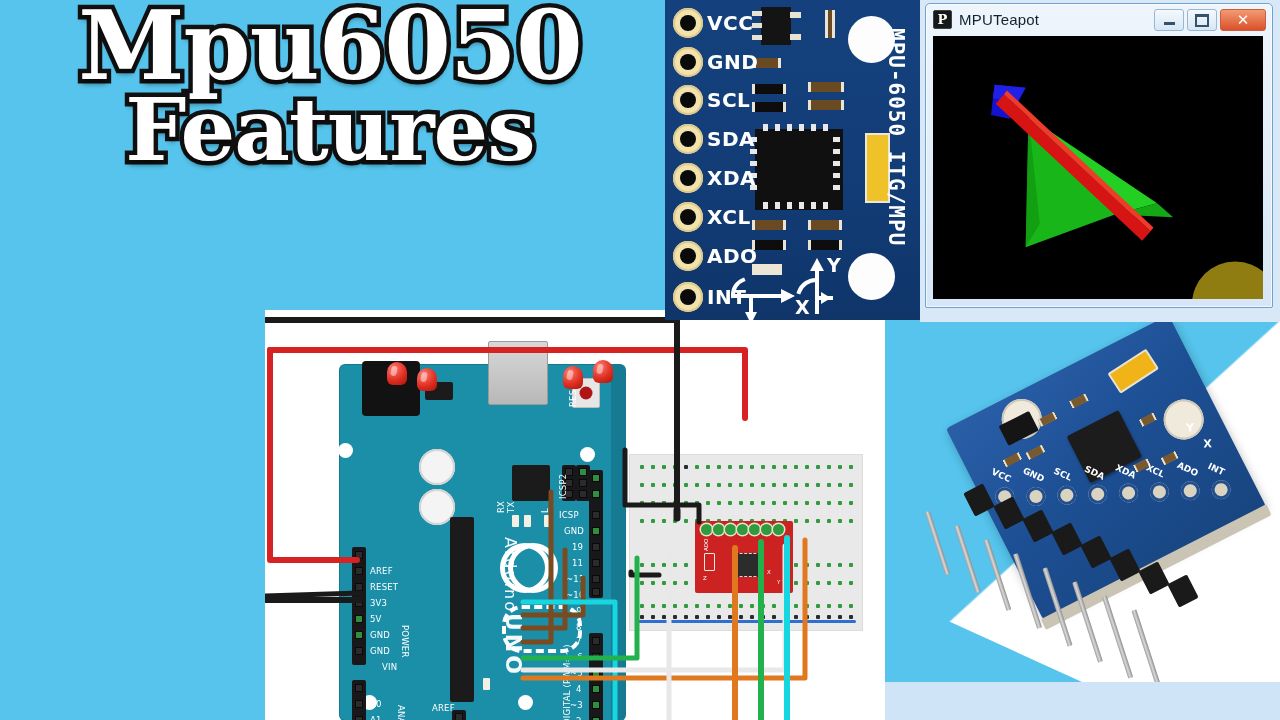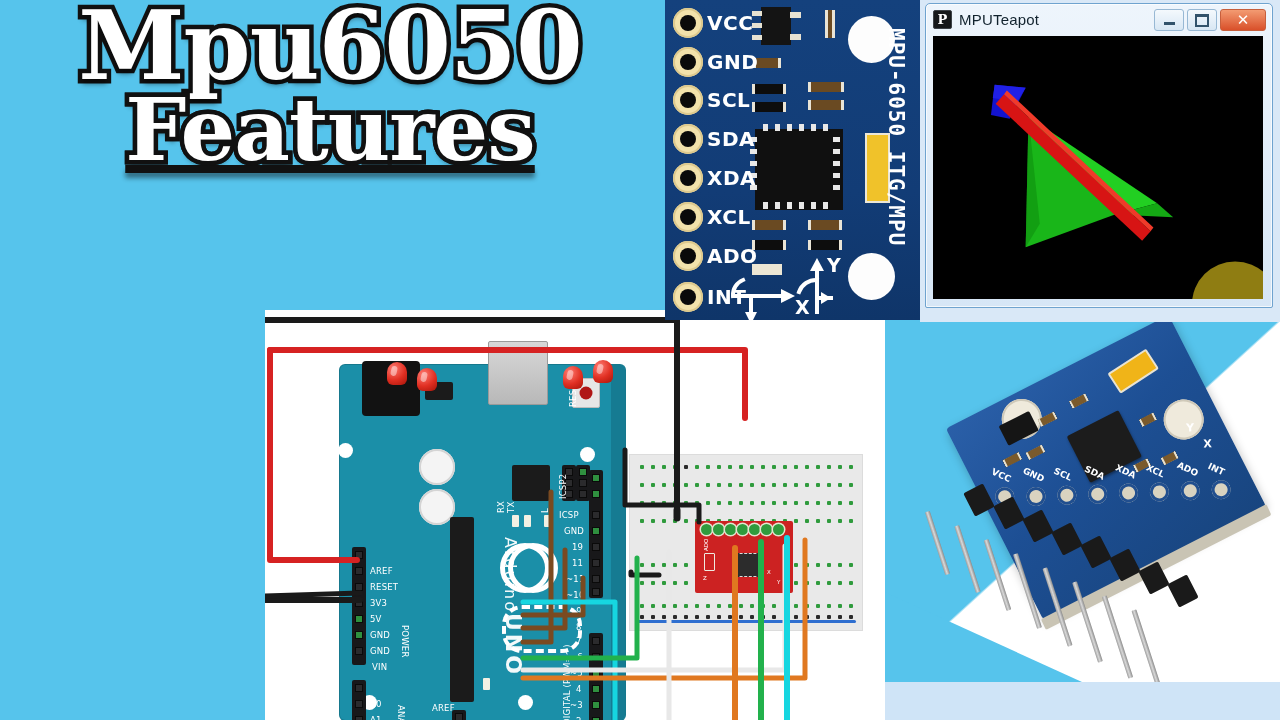--- a/index.html
+++ b/index.html
@@ -16,21 +16,21 @@
     font-family:"DejaVu Serif", serif;
     font-weight:bold;color:#ffffff;text-align:center;
     line-height:.92;letter-spacing:-1px;
     -webkit-text-stroke:9px #111111;
     paint-order:stroke fill;
     text-shadow:0 5px 5px rgba(0,0,0,.45);
     white-space:nowrap;
   }
   .tl1{font-size:96px;margin-top:6px;}
   .tl2{font-size:70px;margin-top:-2px;}
-  .tl3{font-size:86px;margin-top:0px;text-decoration:underline;}
+  .tl3{font-size:86px;margin-top:0px;}
 
   
   .mpu-ill{position:absolute;left:665px;top:0;width:255px;height:320px;background:#13427f;overflow:hidden;z-index:20;}
   .mpu-ill .pcb{position:absolute;inset:0;background:
       linear-gradient(180deg,#14417d 0%,#123c76 60%,#0f3569 100%);}
   .pad{position:absolute;width:30px;height:30px;border-radius:50%;
        background:#f2e2ab;box-shadow:inset 0 0 0 2px #ddc98d;}
   .pad:after{content:"";position:absolute;left:7px;top:7px;width:16px;height:16px;border-radius:50%;background:#0a0a0a;}
   .plabel{position:absolute;color:#fff;font-family:"DejaVu Sans", sans-serif;font-weight:bold;font-size:20px;letter-spacing:.5px;}
   .mhole{position:absolute;width:47px;height:47px;border-radius:50%;background:#fdfdfd;}
@@ -896,21 +896,21 @@
         <i class="on" style="top:68px;"></i>
           <i class="on" style="top:84px;"></i>
         <i style="top:100px;"></i>
       </div>
       <div class="plab" style="left:30px;top:201px;">AREF</div>
       <div class="plab" style="left:30px;top:217px;">RESET</div>
       <div class="plab" style="left:30px;top:233px;">3V3</div>
       <div class="plab" style="left:30px;top:249px;">5V</div>
       <div class="plab" style="left:30px;top:265px;">GND</div>
       <div class="plab" style="left:30px;top:281px;">GND</div>
-      <div class="plab" style="left:32px;top:297px;">VIN</div>
+      <div class="plab" style="left:42px;top:297px;">VIN</div>
       <div class="plab r" style="left:70px;top:260px;">POWER</div>
 
       <div class="hdr" style="left:12px;top:315px;width:14px;height:96px;">
         <i style="top:4px;"></i>
           <i style="top:20px;"></i>
         <i style="top:36px;"></i>
 
       </div>
       <div class="plab" style="left:30px;top:334px;">A0</div>
       <div class="plab" style="left:30px;top:350px;">A1</div>

